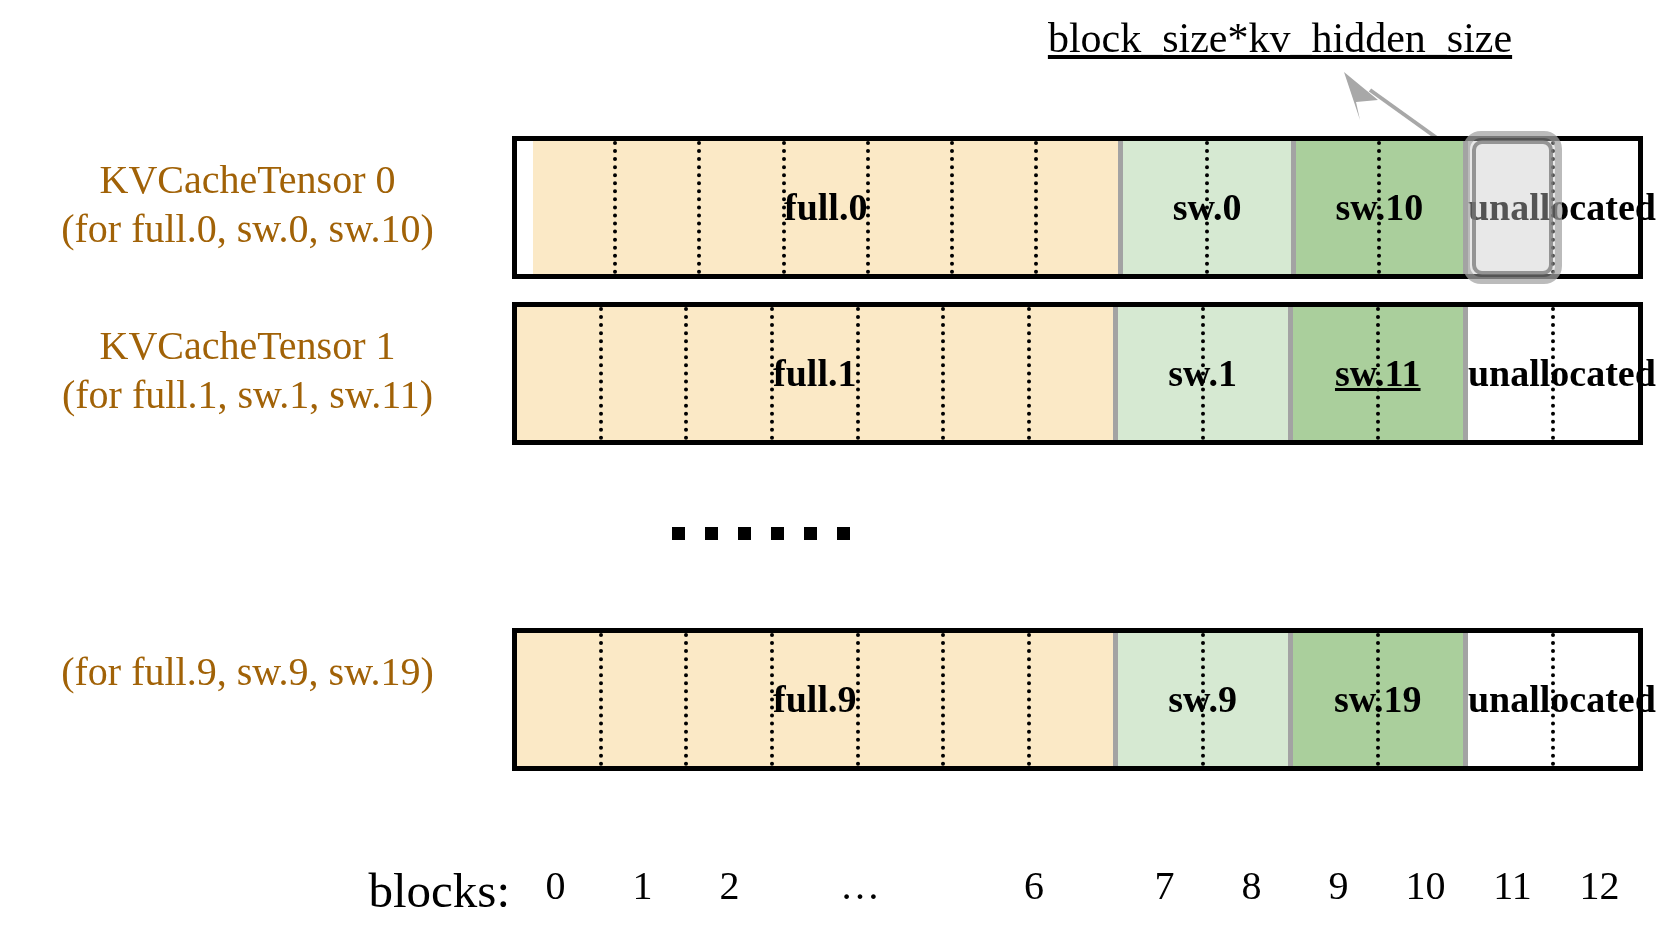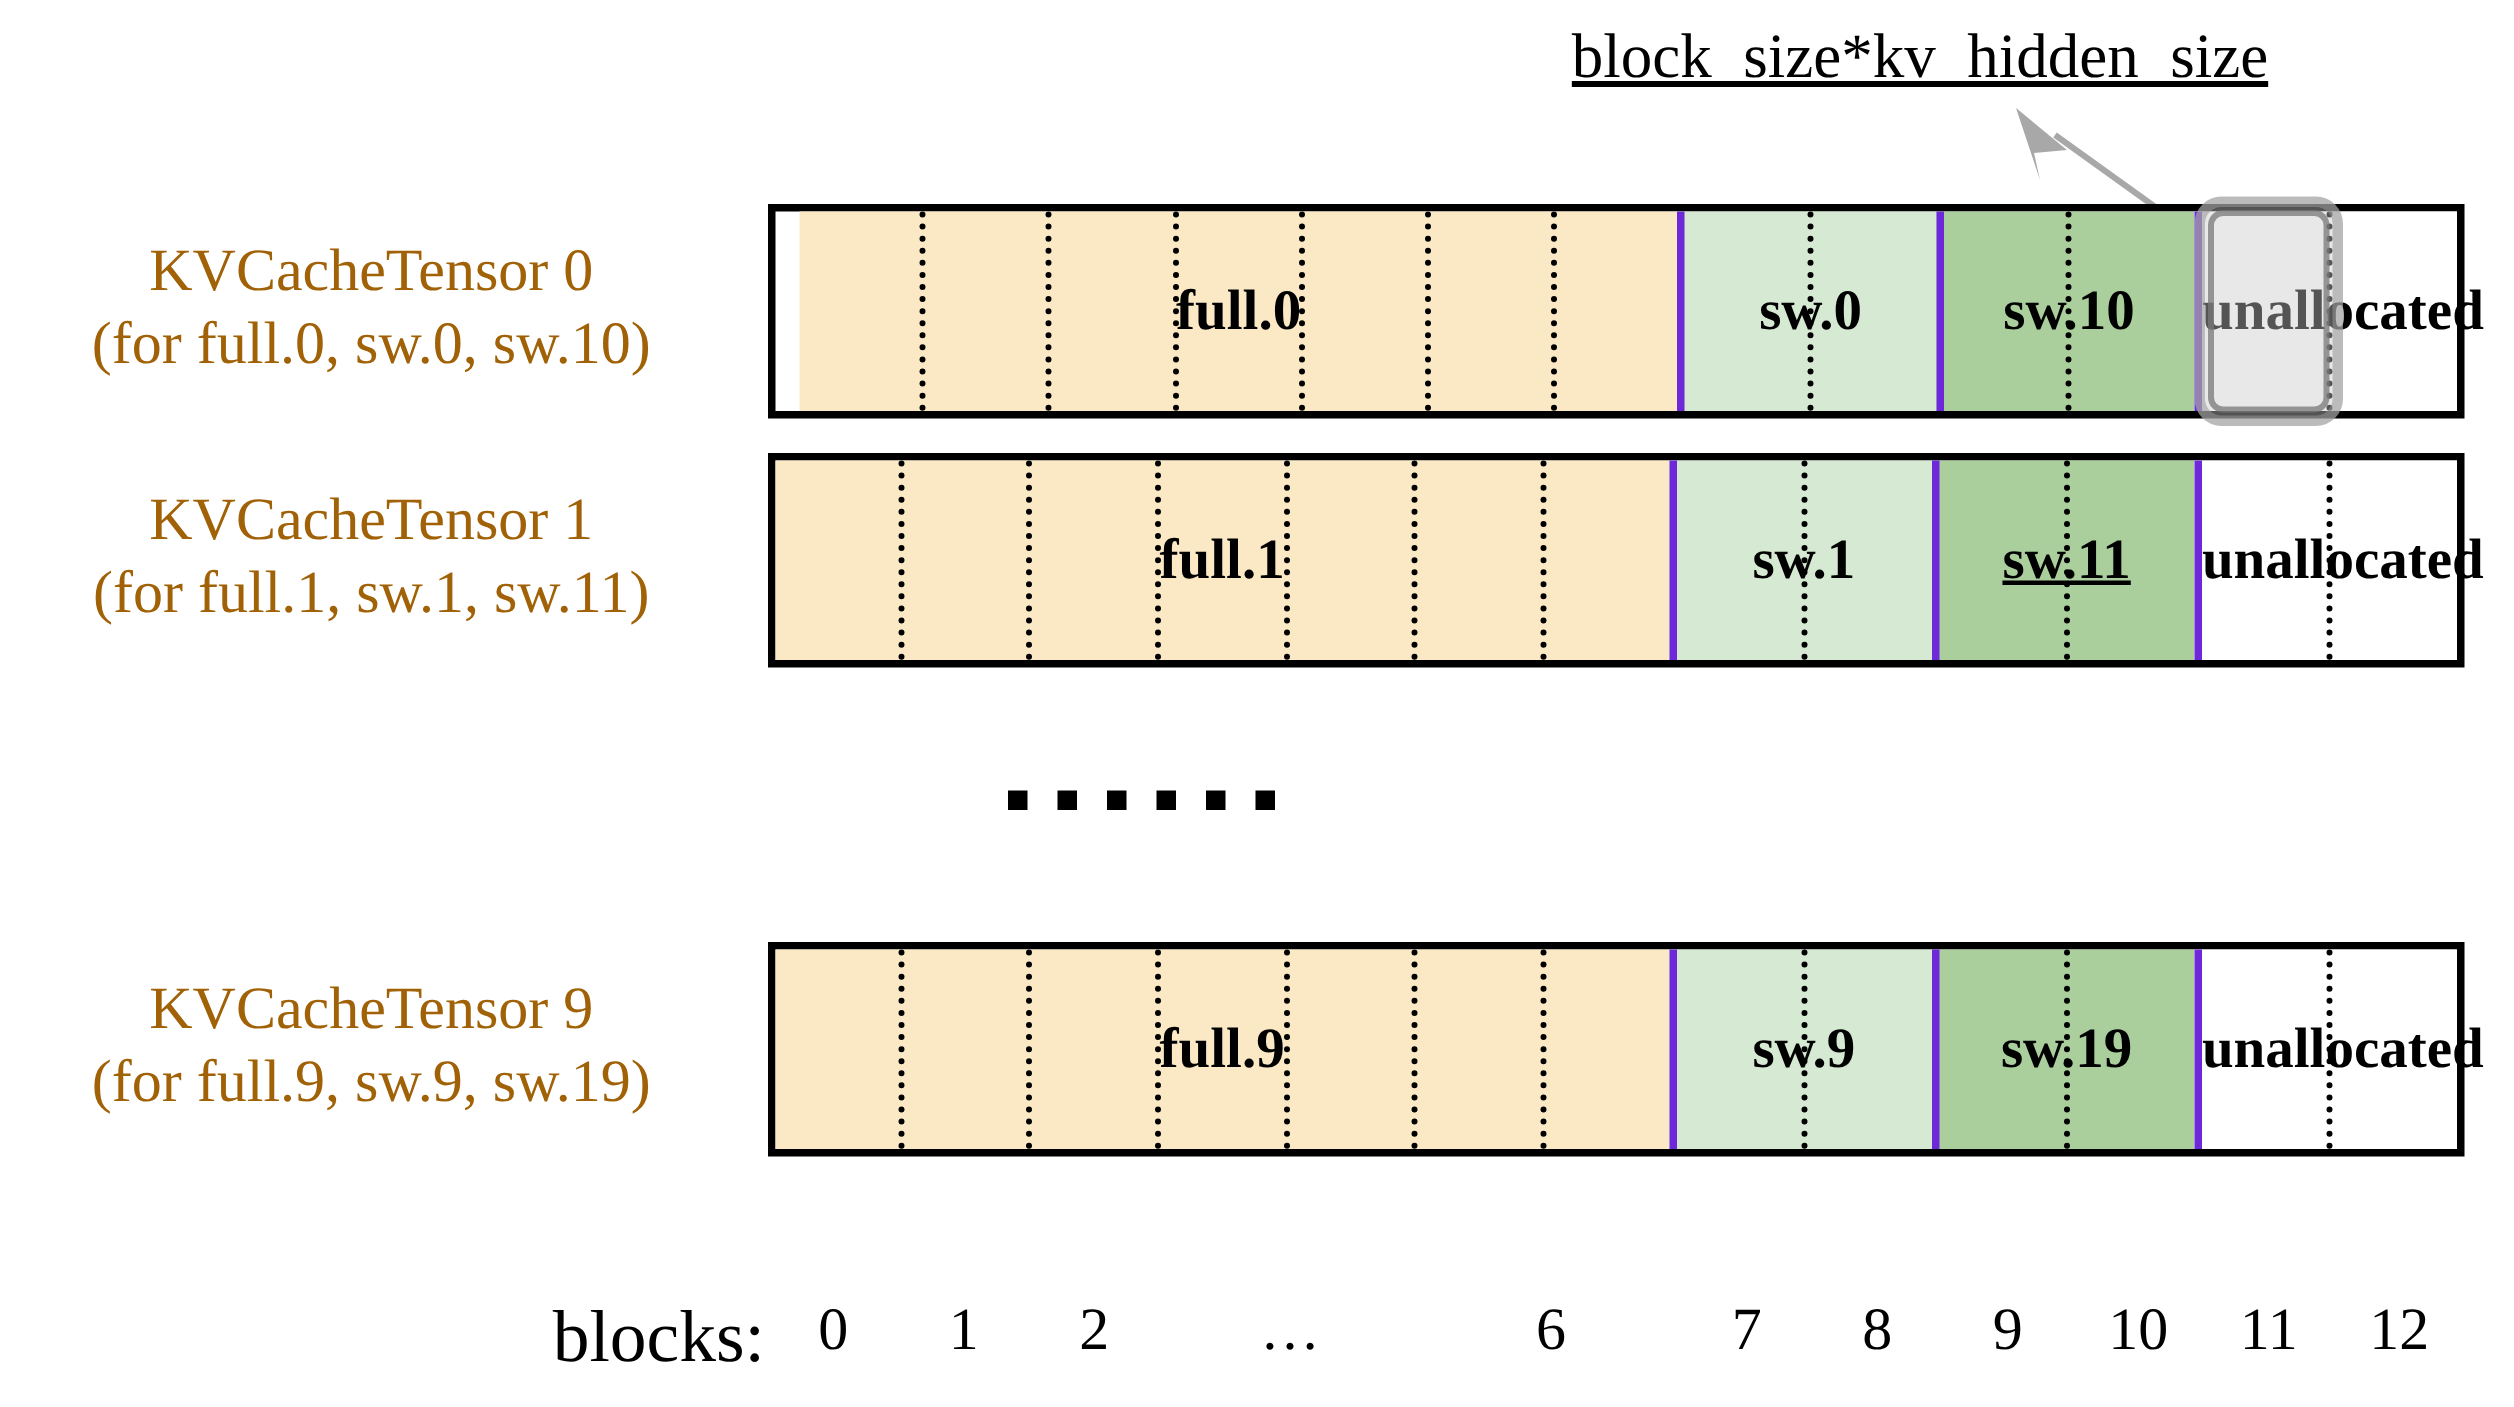--- a/index.html
+++ b/index.html
@@ -31,21 +31,21 @@
     position:absolute;left:512px;width:1131px;height:143px;
     border:5px solid #000;box-sizing:border-box;background:#fff;
     display:flex;
   }
   .seg{
     position:relative;box-sizing:border-box;
     display:flex;align-items:center;justify-content:center;
     font-weight:bold;font-size:38px;color:#000;text-align:center;
     line-height:1.08;
   }
-  .seg + .seg{border-left:5px solid #6d28d9;}
+  .seg + .seg{border-left:5px solid #a3a3a3;}
   .seg.cream{background:#fbe9c6;}
   .seg.green-l{background:#d6e9d2;}
   .seg.green-d{background:#aacf9c;}
   .seg.white{background:#ffffff;}
   .seg .lbl{position:relative;z-index:2;}
   .seg .lbl.two{max-width:170px;}
 
   
   .dots{position:absolute;top:0;bottom:0;left:0;right:0;z-index:1;
         display:flex;pointer-events:none;}
@@ -173,21 +173,21 @@
           <div class="seg white" style="flex: 2 1 0px;">
             <div class="dots">
               <span></span>
               <span></span>
             </div>
             <span class="lbl two">unallocated</span>
           </div>
         </div>
       </div>
       <div class="row" style="top: 0px;">
-        <div class="row-label" style="top: 648px;"><span>KVCacheTensor 9</span><span class="l2">(for full.9, sw.9, sw.19)</span></div>
+        <div class="row-label" style="top: 648px;"><span class="l2">(for full.9, sw.9, sw.19)</span></div>
         <div class="bar" style="top: 628px;">
           <div class="seg cream" style="flex: 7 1 0px;">
             <div class="dots">
               <span></span>
               <span></span>
               <span></span>
               <span></span>
               <span></span>
               <span></span>
               <span></span>

